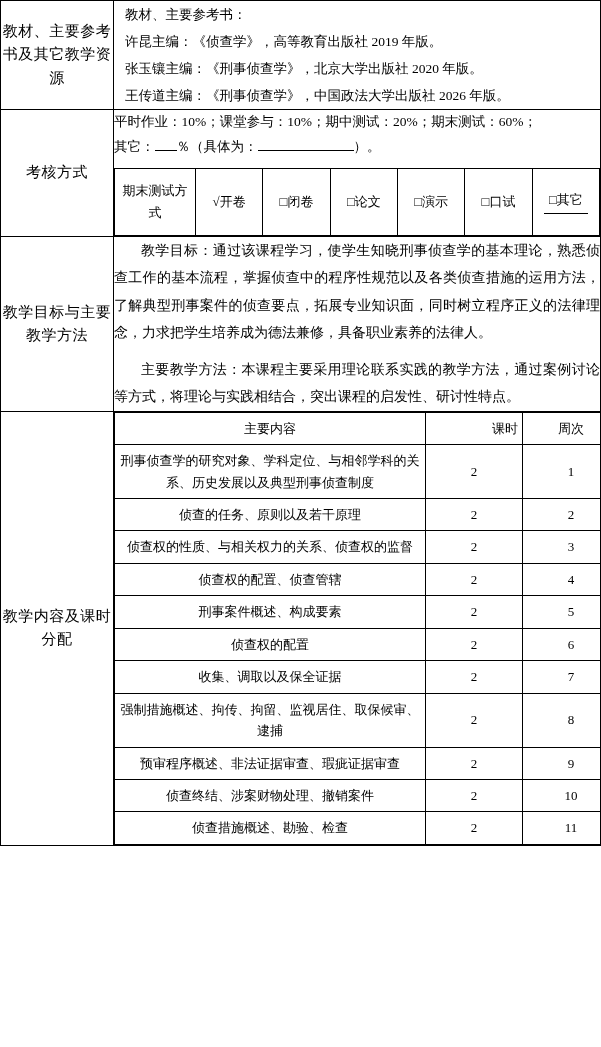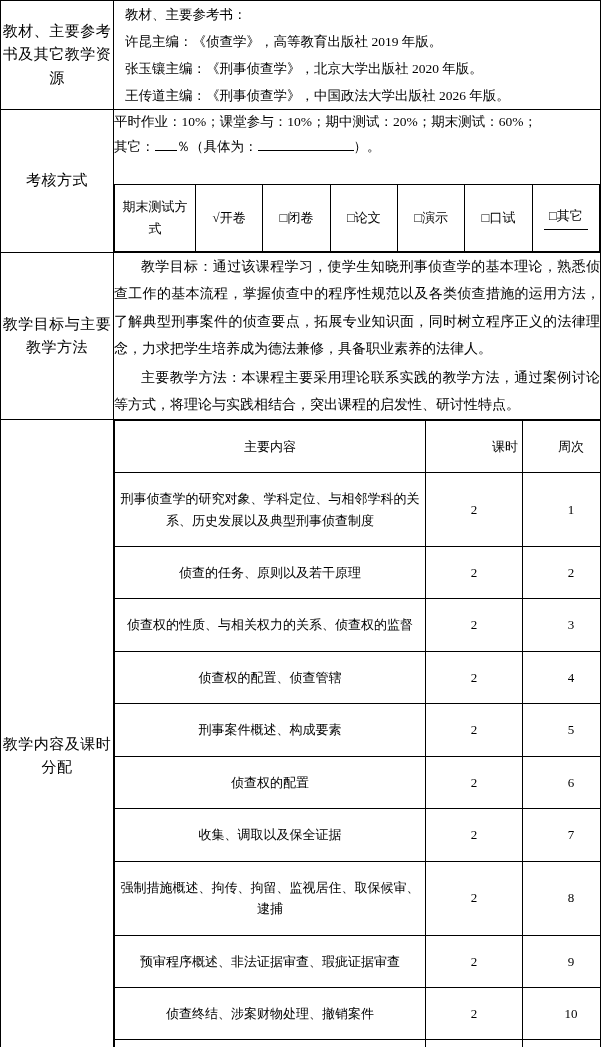--- a/index.html
+++ b/index.html
@@ -62,21 +62,21 @@
   }
   .blank-long {
     display: inline-block;
     border-bottom: 1px solid #000;
     width: 96px;
   }
   table.exam {
     border-collapse: collapse;
     width: 100%;
     table-layout: fixed;
-    margin-top: 24px;
+    margin-top: 8px;
   }
   table.exam td {
     border: 1px solid #000;
     text-align: center;
     font-size: 13px;
     height: 62px;
     vertical-align: middle;
     padding: 2px 3px;
   }
   table.exam td.first {
@@ -97,38 +97,38 @@
   }
   
   .goal-p {
     font-size: 14px;
     line-height: 1.95;
     text-indent: 27px;
     text-align: justify;
     margin: 0;
   }
   .goal-p + .goal-p {
-    margin-top: 2px;
+    margin-top: 10px;
   }
   .goals-cell {
     padding: 16px 14px 16px 12px;
   }
   
   table.plan {
     border-collapse: collapse;
     width: 100%;
     table-layout: fixed;
   }
   table.plan td, table.plan th {
     border: 1px solid #000;
     font-size: 13px;
     text-align: center;
     vertical-align: middle;
     font-weight: normal;
-    padding: 15px 4px;
+    padding: 5px 4px;
     line-height: 1.65;
   }
   table.plan th.c-main { width: 302px; }
   table.plan th.c-hours { width: 88px; text-align: right; }
   table.plan th.c-week { width: 88px; }
   table.plan td.topic {
     text-align: center;
   }
   .plan-cell {
     padding: 0;

